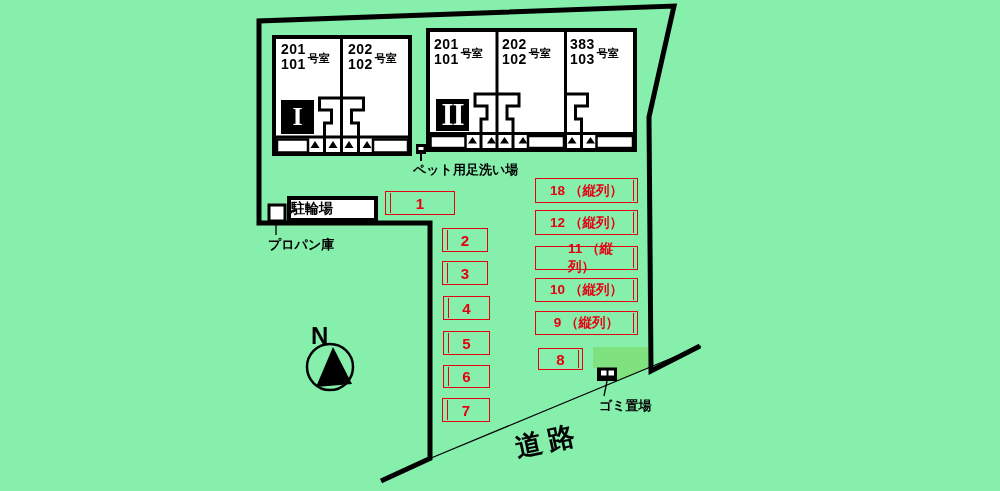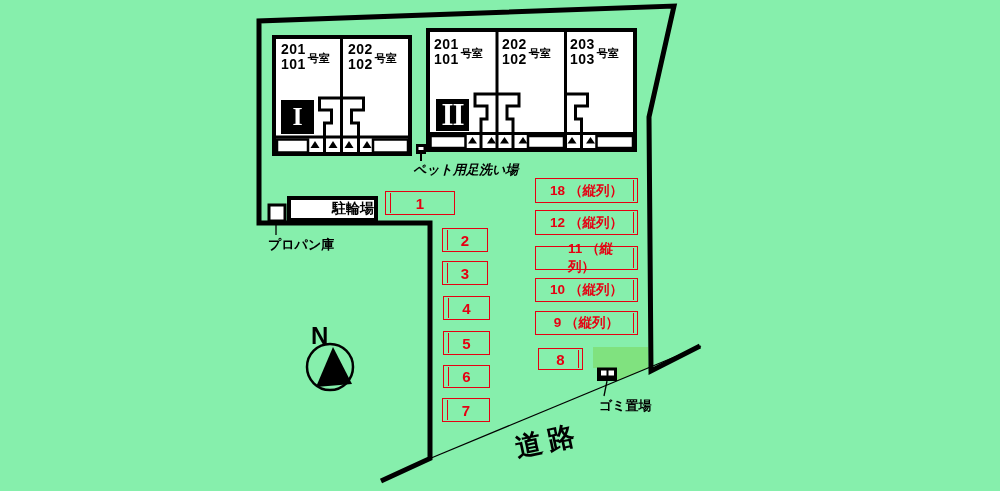--- a/index.html
+++ b/index.html
@@ -6,31 +6,31 @@
   #stage{position:relative;width:1000px;height:491px;background:#86efac;overflow:hidden;
          font-family:"Liberation Sans","DejaVu Sans",sans-serif;}
   #plan-svg{position:absolute;left:0;top:0;}
   .lbl{position:absolute;color:#000;font-weight:bold;white-space:nowrap;}
   .unit-label{position:absolute;display:flex;gap:2px;}
   .unit-nums{font-weight:bold;font-size:14px;line-height:14.5px;letter-spacing:0.5px;}
   .unit-suffix{font-weight:bold;font-size:11px;margin-top:9px;}
   .badge{position:absolute;background:#000;color:#fff;display:flex;align-items:center;justify-content:center;
          font-family:"Liberation Serif","DejaVu Serif",serif;font-weight:bold;}
   .bike-box{position:absolute;left:287px;top:196px;width:91px;height:26px;border:4px solid #000;
-            box-sizing:border-box;background:#fff;display:flex;align-items:center;justify-content:flex-end;
+            box-sizing:border-box;background:#fff;display:flex;align-items:center;justify-content:flex-start;
             font-size:14px;font-weight:bold;}
   .stall{position:absolute;border:1.5px solid #e60012;color:#e60012;box-sizing:border-box;background:transparent;
          display:flex;align-items:center;justify-content:center;font-weight:bold;font-size:15px;}
   .stall .end-line{position:absolute;top:1px;bottom:1px;width:0;border-left:1.5px solid #e60012;}
   .stall.end-left .end-line{left:3.5px;}
   .stall.end-right .end-line{right:3.5px;}
   .stall.tandem{font-size:13.5px;}
   .road-label{left:515px;top:423px;font-size:27px;letter-spacing:6px;transform:rotate(-12deg);}
   .north-label{left:311px;top:322px;font-size:24px;}
-  .pet-label{left:413px;top:161px;font-size:13px;font-style:italic;}
+  .pet-label{left:413px;top:161px;font-size:13px;}
   .propane-label{left:268px;top:236px;font-size:13px;text-align:center;}
   .garbage-label{left:599px;top:397px;font-size:13px;}
 </style>
 </head>
 <body>
 
 <div id="stage">
 
   <svg id="plan-svg" width="1000" height="491" viewBox="0 0 1000 491">
 
@@ -130,21 +130,21 @@
   </div>
   <div class="unit-label" style="left:502px;top:37px;">
     <div class="unit-nums">
       <div>202</div>
       <div>102</div>
     </div>
     <div class="unit-suffix">号室</div>
   </div>
   <div class="unit-label" style="left:570px;top:37px;">
     <div class="unit-nums">
-      <div>203</div>
+      <div>383</div>
       <div>103</div>
     </div>
     <div class="unit-suffix">号室</div>
   </div>
 
   <div class="badge" style="left:281px;top:100px;width:33px;height:34px;font-size:26px;">I</div>
   <div class="badge" style="left:436px;top:99px;width:33px;height:32px;font-size:31px;letter-spacing:-1px;">II</div>
 
   <div class="bike-box">
     <span>駐輪場</span>

